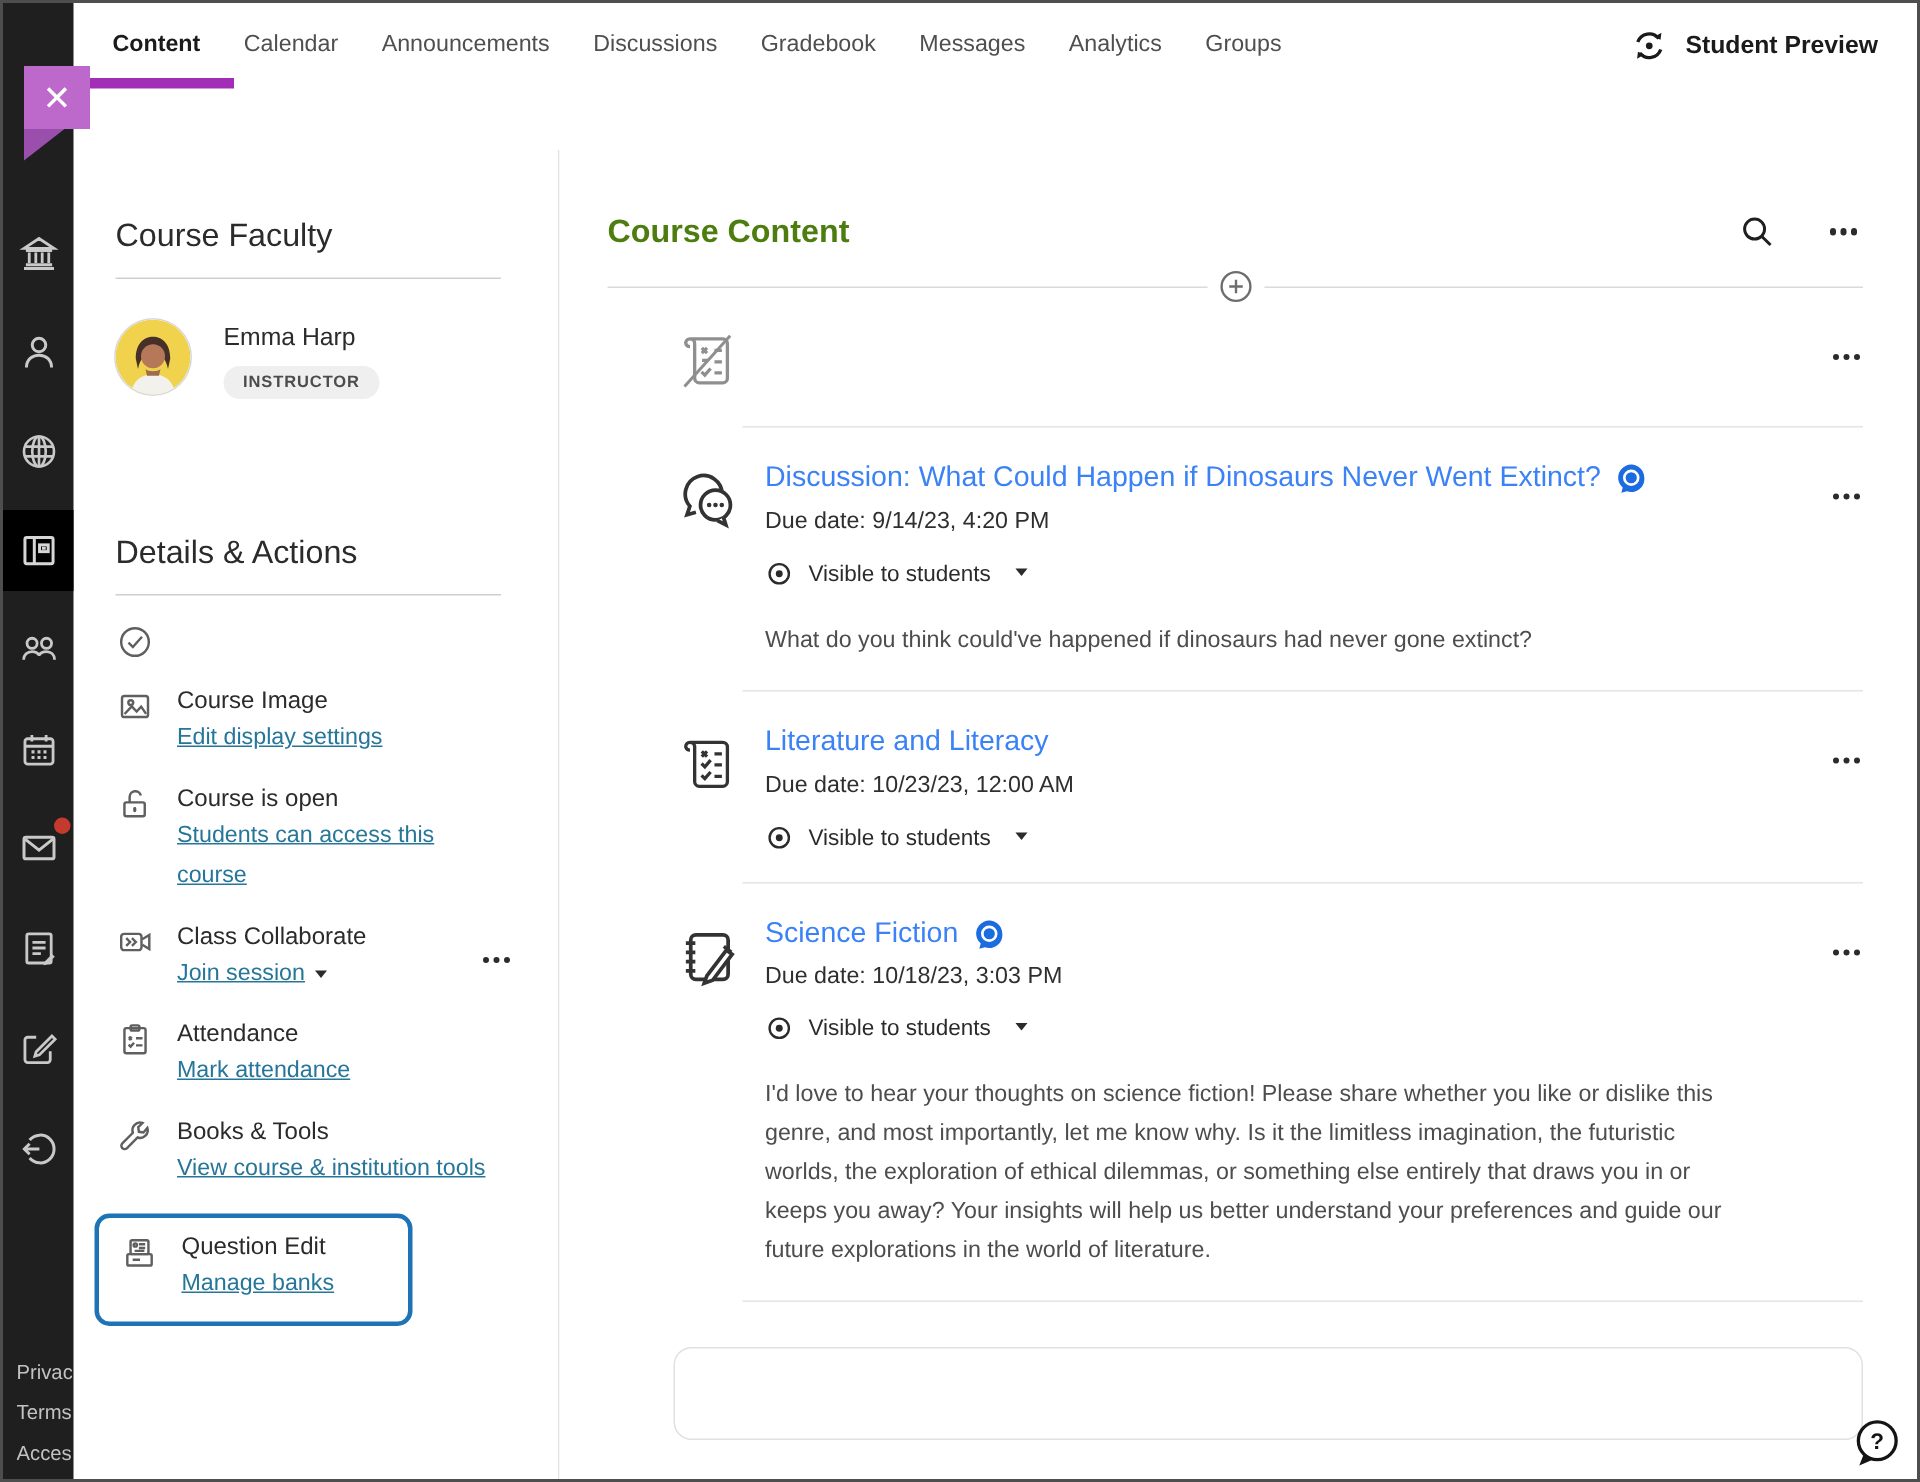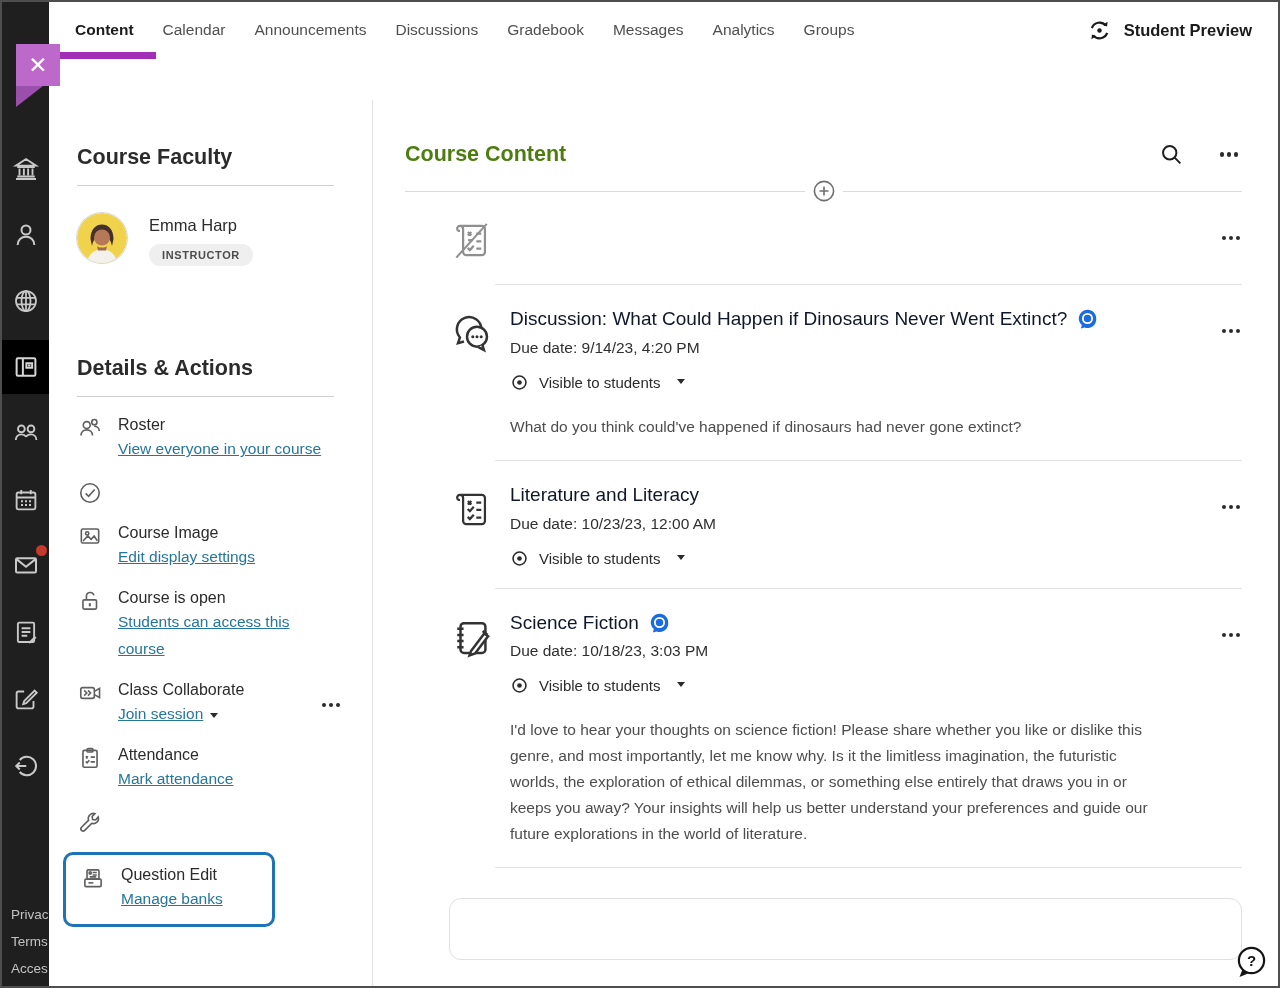--- a/index.html
+++ b/index.html
@@ -30,21 +30,21 @@
       radial-gradient(ellipse 260px 45px at 97% 70%, #c8822f 0%, rgba(0,0,0,0) 68%),
       radial-gradient(ellipse 420px 55px at 80% 115%, #6b431a 0%, rgba(0,0,0,0) 60%),
       linear-gradient(to bottom,#2a1b0b 0%,#3a2410 55%,#1a1108 100%);}
   
   .flag{position:absolute;left:14px;top:42px;width:44px;height:42px;background:#bd69cb;z-index:6;
         display:flex;align-items:center;justify-content:center;color:#fff;font-size:23px;font-weight:400;cursor:pointer;}
   .flag-tail{position:absolute;left:14px;top:84px;width:0;height:0;border-left:27px solid #9a4fad;border-bottom:21px solid transparent;z-index:6;}
   
   .left-panel{position:absolute;left:47px;top:98px;width:324px;bottom:0;background:#fff;border-right:1px solid #e2e2e2;
               box-sizing:border-box;padding:0 38px 0 28px;overflow:hidden;z-index:2;}
-  .panel-h{font-size:21.5px;font-weight:700;color:#2b2b2b;margin:45px 0 0;}
+  .panel-h{font-size:21.5px;font-weight:400;color:#2b2b2b;margin:45px 0 0;}
   .rule{height:1px;background:#cfcfcf;margin-top:15px;}
   .faculty-row{display:flex;gap:22px;margin-top:27px;align-items:flex-start;}
   .avatar{width:50px;height:50px;border-radius:50%;overflow:hidden;flex:none;box-shadow:0 0 0 1px #d8d8d8;}
   .fac-name{font-size:16.5px;color:#2b2b2b;margin-top:3px;}
   .role-pill{display:inline-block;margin-top:9px;background:#efefef;border-radius:14px;padding:5px 13px;
              font-size:11px;font-weight:700;letter-spacing:.6px;color:#4c4c4c;}
   .d-h{margin-top:90px;}
   .d-list{margin-top:17px;}
   .d-item{display:flex;gap:15px;margin-bottom:16px;position:relative;}
   .d-icon{width:26px;flex:none;padding-top:1px;}
@@ -60,21 +60,21 @@
         padding:0 36px 0 32px;overflow:hidden;z-index:2;}
   .main-header{display:flex;align-items:center;margin-top:42px;}
   .main-title{font-size:21.5px;font-weight:700;color:#4d7c0f;}
   .header-icons{margin-left:auto;display:flex;gap:36px;align-items:center;padding-right:4px;}
   .icon-btn{cursor:pointer;}
   .add-divider{position:relative;height:1px;background:#dadada;margin-top:24px;}
   .plus-wrap{position:absolute;left:50%;top:-13px;transform:translateX(-50%);background:#fff;padding:0 6px;cursor:pointer;}
   .items{margin-left:44px;}
   .citem{display:flex;gap:17px;padding:22px 0 20px;position:relative;}
   .citem-icon{width:44px;flex:none;padding-top:2px;}
-  .ctitle{font-size:19px;color:#0f172a;display:flex;align-items:center;gap:10px;cursor:pointer;line-height:1.25;}
+  .ctitle{font-size:19px;color:#3b82f6;display:flex;align-items:center;gap:10px;cursor:pointer;line-height:1.25;}
   .ctitle.dim{color:#8f8f8f;}
   .cdue{font-size:15.5px;color:#2f2f2f;margin-top:8px;}
   .cvis{display:flex;align-items:center;gap:10px;margin-top:16px;font-size:15px;color:#2b2b2b;cursor:pointer;}
   .cdesc{margin-top:22px;font-size:15.5px;color:#4d4d4d;line-height:1.68;max-width:648px;}
   .cdots{position:absolute;right:2px;top:44px;cursor:pointer;}
   .sep{height:1px;background:#e4e4e4;margin-left:46px;}
   .dot3{width:4.2px;height:4.2px;border-radius:50%;background:#2b2b2b;box-shadow:7px 0 0 #2b2b2b,14px 0 0 #2b2b2b;margin-right:14px;}
   .bottom-card{margin-top:30px;border:1px solid #e0e0e0;border-radius:12px;height:60px;background:#fff;}
   
   .help{position:absolute;right:9px;bottom:6px;z-index:8;cursor:pointer;}
@@ -210,34 +210,20 @@
         <div class="fac-name">Emma Harp</div>
         <span class="role-pill">INSTRUCTOR</span>
       </div>
     </div>
 
     <div class="panel-h d-h">Details &amp; Actions</div>
     <div class="rule"></div>
 
     <div class="d-list">
 
-      <div class="d-item">
-        <div class="d-icon">
-          <svg width="26" height="26" viewBox="0 0 24 24" fill="none" stroke="#5f5f5f" stroke-width="1.5">
-            <circle cx="9" cy="9.3" r="3.2"></circle>
-              <path d="M3.7 19 c0-3.3 2.4-5.3 5.3-5.3 s5.3 2 5.3 5.3"></path>
-            <circle cx="16" cy="6.6" r="2.4"></circle>
-              <path d="M15.8 10.3 c2.7 0 4.7 1.8 4.7 4.5"></path>
-          </svg>
-        </div>
-        <div>
-          <div class="d-title">Roster</div>
-          <span class="d-link">View everyone in your course</span>
-        </div>
-      </div>
 
       <div class="d-item">
         <div class="d-icon">
           <svg width="26" height="26" viewBox="0 0 24 24" fill="none" stroke="#5f5f5f" stroke-width="1.5">
             <circle cx="12" cy="12" r="8.5"></circle>
               <path d="M8 12.4 l2.7 2.7 5.6-6.3"></path>
           </svg>
         </div>
       </div>
 
@@ -299,20 +285,24 @@
           <div class="d-title">Attendance</div>
           <span class="d-link">Mark attendance</span>
         </div>
       </div>
 
       <div class="d-item">
         <div class="d-icon">
           <svg width="26" height="26" viewBox="0 0 24 24" fill="none" stroke="#5f5f5f" stroke-width="1.5">
             <path d="M19.6 6.4 a4.7 4.7 0 0 1 -6 5.9 L7.1 18.8 a2 2 0 0 1 -2.9-2.9 l6.5-6.5 a4.7 4.7 0 0 1 5.9-6 L14 6 l.4 2.8 2.8.4 z"></path>
           </svg>
+        </div>
+        <div>
+          <div class="d-title">Books &amp; Tools</div>
+          <span class="d-link">View course &amp; institution tools</span>
         </div>
       </div>
 
       <div class="qb-box">
         <div class="d-item">
           <div class="d-icon">
             <svg width="26" height="26" viewBox="0 0 24 24" fill="none" stroke="#5f5f5f" stroke-width="1.5">
               <rect x="6.5" y="4.5" width="11" height="8.5" rx="1"></rect>
               <circle cx="9.4" cy="7.4" r="1"></circle>
                 <path d="M11.6 6.9h3.9 M11.6 9.2h3.9 M9 11h6"></path>

